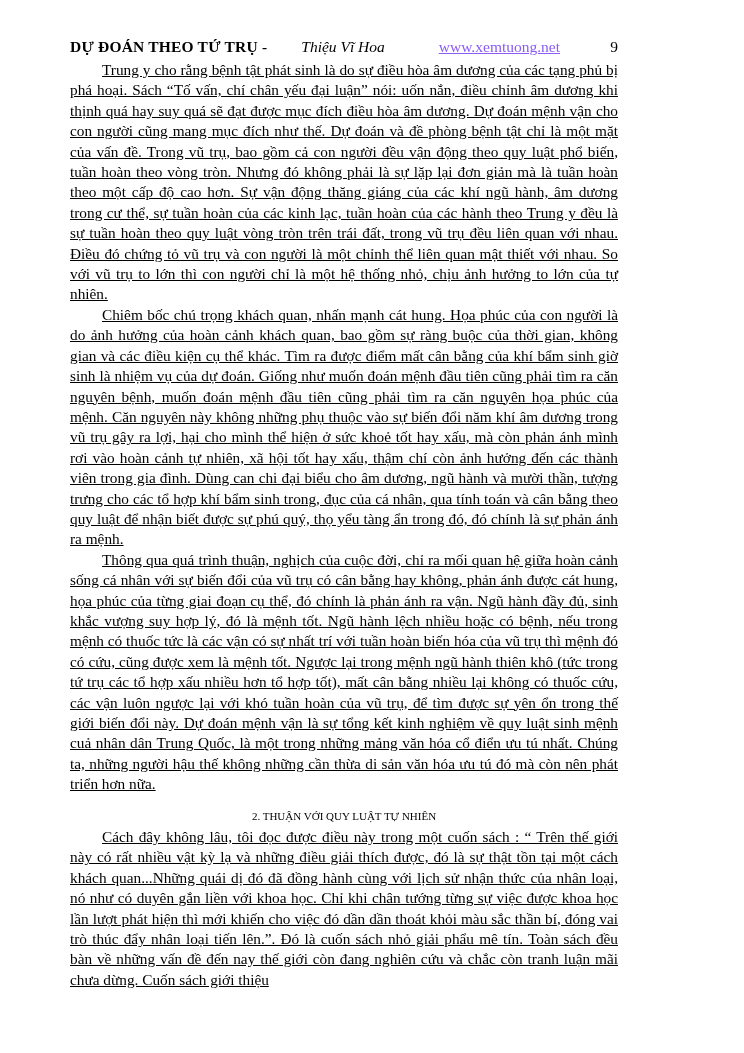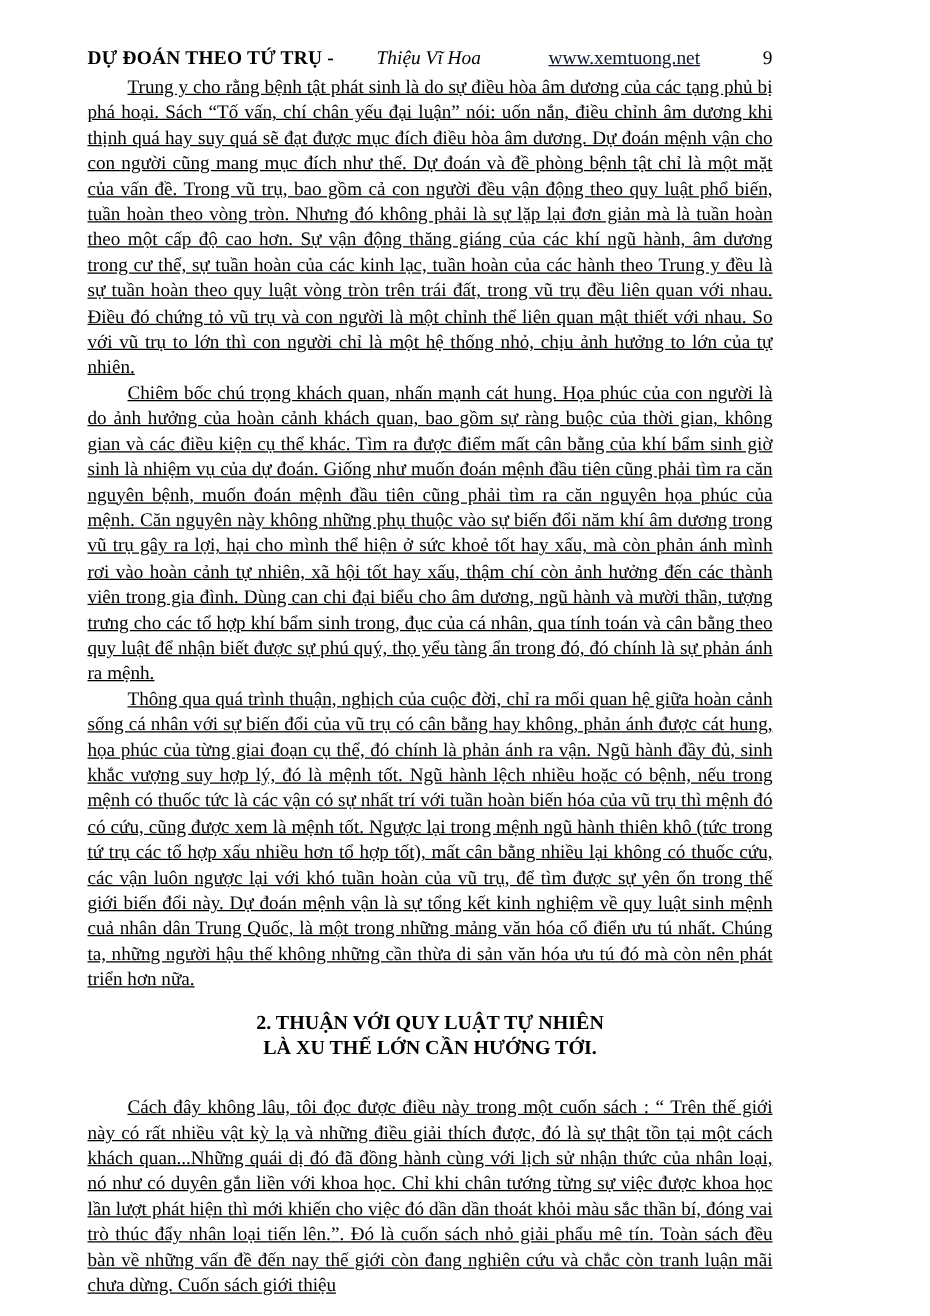--- a/index.html
+++ b/index.html
@@ -33,44 +33,44 @@
     letter-spacing: 0.2px;
   }
   .header-author {
     font-weight: normal;
     margin-left: 34px;
     font-style: italic;
   }
   .header-url {
     margin-left: 54px;
     text-decoration: underline;
-    color: #0f172a;
+    color: #8b5cf6;
   }
   .header-page {
     margin-left: auto;
     font-size: 15.5px;
   }
   .body-text {
     font-size: 15.3px;
     line-height: 1.335;
     text-align: justify;
     text-justify: inter-word;
     hyphens: none;
   }
   .body-text p {
     margin: 0;
     text-indent: 32px;
     text-decoration: underline;
   }
   .section-heading {
     text-align: center;
-    font-weight: bold;
-    font-size: 16px;
+    font-weight: normal;
+    font-size: 11px;
     line-height: 1.3;
-    margin: 14px 0 26px 0;
+    margin: 14px 0 4px 0;
   }
   .section-heading .line {
     display: block;
   }
   .last-para {
     text-indent: 46px;
   }
 </style>
 </head>
 <body>
@@ -84,19 +84,18 @@
     <span class="header-page">9</span>
   </div>
 
   <div class="body-text">
     <p>Trung y cho rằng bệnh tật phát sinh là  do sự điều hòa âm dương của các tạng phủ bị phá hoại. Sách “Tố vấn, chí chân yếu đại luận” nói: uốn nắn, điều chỉnh âm dương khi thịnh quá hay suy quá sẽ đạt được mục đích điều hòa âm dương. Dự đoán mệnh vận cho con người cũng mang mục đích như thế. Dự đoán và đề phòng bệnh tật chỉ là một mặt của vấn đề. Trong vũ trụ, bao gồm cả con người đều vận động theo quy luật phổ biến, tuần hoàn theo vòng tròn. Nhưng đó không phải  là sự lặp lại đơn giản mà là tuần hoàn theo một cấp độ cao hơn. Sự vận động thăng giáng của các khí ngũ hành, âm dương trong cư thể, sự tuần hoàn của  các kinh lạc, tuần hoàn  của các hành theo Trung y đều là sự tuần hoàn theo  quy luật vòng tròn trên trái đất, trong vũ trụ đều  liên quan với nhau. Điều đó chứng tỏ vũ trụ và con người là một chỉnh thể liên quan mật thiết với nhau. So với vũ trụ to lớn thì con người chỉ là một hệ thống nhỏ, chịu ảnh hưởng to lớn của tự nhiên.</p>
     <p>Chiêm bốc chú trọng khách quan, nhấn mạnh cát hung. Họa phúc của con người là do ảnh hưởng của hoàn cảnh khách quan, bao gồm sự ràng buộc của thời gian, không gian và các điều kiện cụ thể khác. Tìm ra được điểm mất cân bằng của khí bẩm sinh giờ sinh là nhiệm vụ của dự đoán. Giống như muốn đoán mệnh đầu tiên cũng phải tìm ra căn nguyên bệnh, muốn đoán mệnh đầu tiên cũng phải tìm ra căn nguyên họa phúc của mệnh. Căn nguyên này không những phụ thuộc vào sự biến đổi năm khí âm dương trong vũ trụ gây ra lợi, hại cho mình thể hiện ở sức khoẻ tốt hay xấu, mà còn phản ánh mình rơi vào hoàn cảnh tự nhiên, xã hội tốt hay xấu, thậm chí còn ảnh hưởng đến các thành viên trong gia đình. Dùng can chi đại biểu cho âm dương, ngũ hành và mười thần, tượng trưng cho các tổ hợp khí bẩm sinh trong, đục của cá nhân, qua tính toán và cân bằng theo quy luật để nhận biết được sự phú quý, thọ yểu tàng ẩn trong đó, đó chính là sự phản ánh ra mệnh.</p>
     <p>Thông  qua quá trình thuận, nghịch của cuộc đời, chỉ ra mối quan hệ giữa hoàn cảnh sống cá nhân với sự biến đổi của vũ trụ có cân bằng hay không, phản ánh được cát hung, họa phúc của từng giai đoạn cụ thể, đó chính là phản ánh ra vận. Ngũ hành đầy đủ, sinh khắc vượng suy hợp lý, đó là mệnh tốt. Ngũ hành lệch nhiều hoặc có bệnh, nếu trong mệnh có thuốc tức là các vận  có sự nhất trí với tuần hoàn biến hóa của vũ trụ thì mệnh đó có cứu, cũng được xem là mệnh tốt. Ngược lại trong mệnh ngũ hành thiên khô (tức trong tứ trụ các tổ hợp xấu nhiều hơn tổ hợp tốt), mất cân bằng nhiều lại không có thuốc cứu, các vận luôn ngược  lại với khó tuần hoàn của vũ trụ, để tìm được sự yên ổn trong thế giới biến đổi này. Dự đoán mệnh vận là sự tổng kết kinh nghiệm về quy luật sinh mệnh cuả nhân dân Trung Quốc, là một trong những mảng văn hóa cổ điển ưu tú nhất. Chúng ta, những người hậu thế không những cần thừa di sản văn hóa ưu tú đó mà còn nên phát triển hơn nữa.</p>
 
     <div class="section-heading">
       <span class="line">2.  THUẬN VỚI QUY LUẬT TỰ NHIÊN</span>
-      <span class="line">LÀ XU THẾ LỚN CẦN HƯỚNG TỚI.</span>
     </div>
 
     <p class="last-para">Cách đây không lâu,  tôi đọc được điều này trong một cuốn sách : “ Trên  thế giới này có rất nhiều vật kỳ lạ và những điều giải thích được, đó là sự thật tồn tại một cách khách quan...Những quái dị đó đã đồng hành cùng với lịch sử nhận thức của nhân loại, nó như có duyên gắn liền với khoa học. Chỉ khi chân tướng từng sự việc được khoa học lần lượt phát hiện thì mới khiến cho việc đó dần dần thoát khỏi màu sắc thần bí, đóng vai trò thúc đẩy nhân loại tiến lên.”. Đó là cuốn sách nhỏ giải phẩu mê tín. Toàn sách đều bàn về những vấn đề đến nay thế giới còn đang nghiên cứu và chắc còn tranh luận mãi chưa dừng. Cuốn sách giới thiệu</p>
   </div>
 
 </div>
 
 </body></html>

